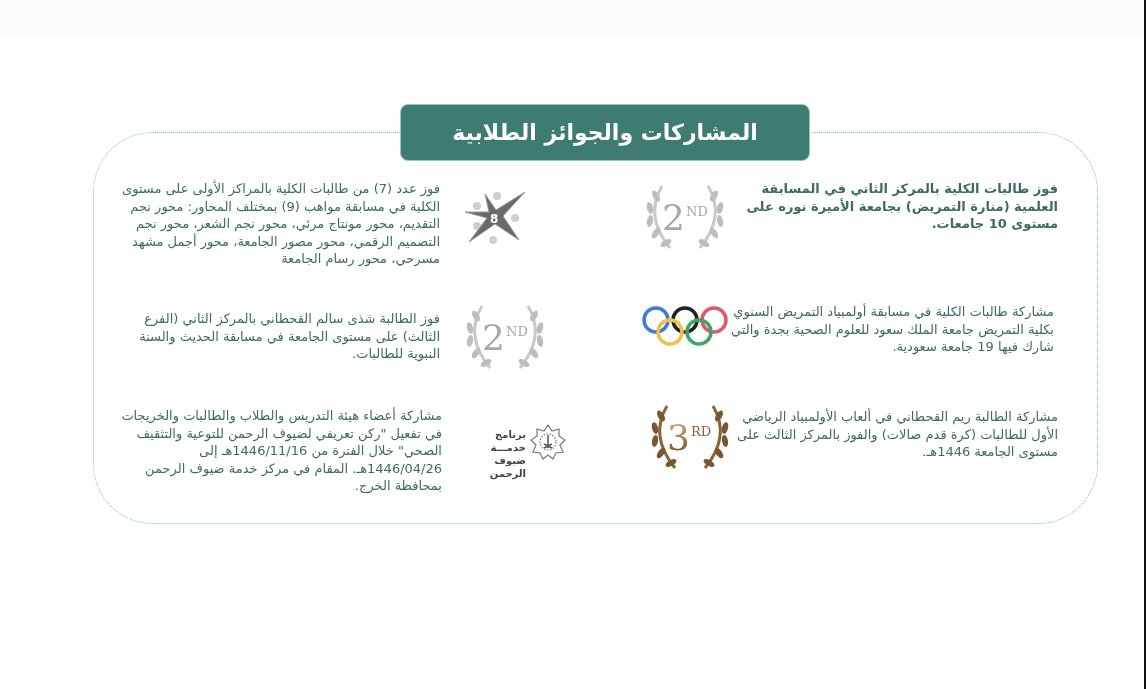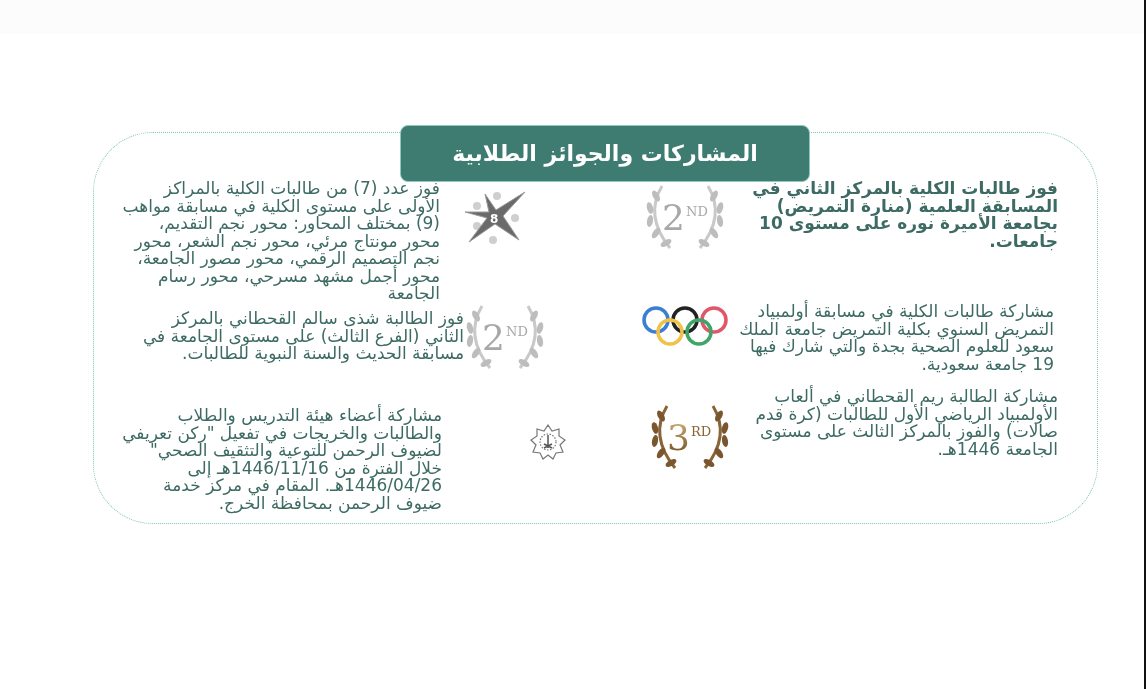--- a/index.html
+++ b/index.html
@@ -25,25 +25,24 @@
   }
   .title-banner {
     position: absolute; left: 400px; top: 104px; width: 410px; height: 57px;
     background: #3e7b71;
     border: 1px solid #8fc9c0;
     border-radius: 8px;
     box-sizing: border-box;
     display: flex; align-items: center; justify-content: center;
     color: #ffffff; font-weight: bold; font-size: 22px;
     direction: rtl;
-    margin-top: 21px;
   }
   .item {
     position: absolute; direction: rtl; text-align: right;
-    color: #3d6b64; font-size: 17px; line-height: 17.5px;
+    color: #3d6b64; font-size: 13px; line-height: 17.5px;
   }
   .icon { position: absolute; }
   .icon svg { display: block; }
 </style>
 </head>
 <body>
 
 <div class="top-strip"></div>
 <div class="right-edge"></div>
 
@@ -126,21 +125,21 @@
       <ellipse cx="74" cy="20" rx="3" ry="6" transform="rotate(30 74 20)"></ellipse>
       <ellipse cx="80" cy="32" rx="3" ry="6" transform="rotate(15 80 32)"></ellipse>
       <ellipse cx="80" cy="45" rx="3" ry="6" transform="rotate(-10 80 45)"></ellipse>
       <ellipse cx="74" cy="57" rx="3" ry="6" transform="rotate(-35 74 57)"></ellipse>
       <ellipse cx="64" cy="67" rx="3" ry="6" transform="rotate(-60 64 67)"></ellipse>
     </g>
     <text x="22" y="54" font-family="DejaVu Serif, serif" font-size="36" fill="#a8a8a8">2</text>
     <text x="46" y="40" font-family="DejaVu Serif, serif" font-size="13" fill="#a8a8a8">ND</text>
   </svg>
 </div>
-<div class="item" style="left:118px;top:310px;width:322px;margin-left:24px;">
+<div class="item" style="left:118px;top:310px;width:322px;">
   <span>فوز الطالبة شذى سالم القحطاني بالمركز الثاني (الفرع الثالث) على مستوى الجامعة في مسابقة الحديث والسنة النبوية للطالبات.</span>
 </div>
 
 <div class="icon" style="left:645px;top:396px;">
   <svg width="90" height="80" viewBox="0 0 90 80">
     <defs>
       <linearGradient id="gold" x1="0" y1="0" x2="0" y2="1">
         <stop offset="0" stop-color="#d9b47a"></stop>
         <stop offset="1" stop-color="#6a4a22"></stop>
       </linearGradient>
@@ -158,28 +157,32 @@
       <ellipse cx="74" cy="20" rx="3" ry="6" transform="rotate(30 74 20)"></ellipse>
       <ellipse cx="80" cy="32" rx="3" ry="6" transform="rotate(15 80 32)"></ellipse>
       <ellipse cx="80" cy="45" rx="3" ry="6" transform="rotate(-10 80 45)"></ellipse>
       <ellipse cx="74" cy="57" rx="3" ry="6" transform="rotate(-35 74 57)"></ellipse>
       <ellipse cx="64" cy="67" rx="3" ry="6" transform="rotate(-60 64 67)"></ellipse>
     </g>
     <text x="22" y="54" font-family="DejaVu Serif, serif" font-size="36" fill="url(#gold)">3</text>
     <text x="46" y="40" font-family="DejaVu Serif, serif" font-size="13" fill="#8a6436">RD</text>
   </svg>
 </div>
-<div class="item" style="left:736px;top:388px;width:322px;">
+<div class="item" style="left:736px;top:408px;width:322px;">
   <span>مشاركة الطالبة ريم القحطاني في ألعاب الأولمبياد الرياضي الأول للطالبات (كرة قدم صالات) والفوز بالمركز الثالث على مستوى الجامعة 1446هـ.</span>
 </div>
 
 <div class="icon" style="left:462px;top:424px;width:104px;height:36px;">
   <svg width="36" height="36" viewBox="0 0 36 36" style="position:absolute;right:0;top:0;">
     <g fill="none" stroke="#777777" stroke-width="1.2">
       <polygon points="18,1 22,7 29,5 29,12 35,16 30,21 33,28 26,29 23,35 18,31 13,35 10,29 3,28 6,21 1,16 7,12 7,5 14,7"></polygon>
       <circle cx="18" cy="18" r="8" stroke-dasharray="1.5 1.5"></circle>
     </g>
     <path d="M18 11 L18 24 M14 20 L22 24 M22 20 L14 24" stroke="#555555" stroke-width="1.5"></path>
   </svg>
+  <div style="position:absolute;right:40px;top:4px;direction:rtl;text-align:right;font-size:10px;line-height:13px;color:#444444;font-weight:bold;">
+    <div>برنامج خدمـــة</div>
+    <div>ضيوف الرحمن</div>
+  </div>
 </div>
 <div class="item" style="left:116px;top:407px;width:326px;">
   <span>مشاركة أعضاء هيئة التدريس والطلاب والطالبات والخريجات في تفعيل "ركن تعريفي لضيوف الرحمن للتوعية والتثقيف الصحي" خلال الفترة من 1446/11/16هـ إلى 1446/04/26هـ. المقام في مركز خدمة ضيوف الرحمن بمحافظة الخرج.</span>
 </div>
 
 </body></html>

